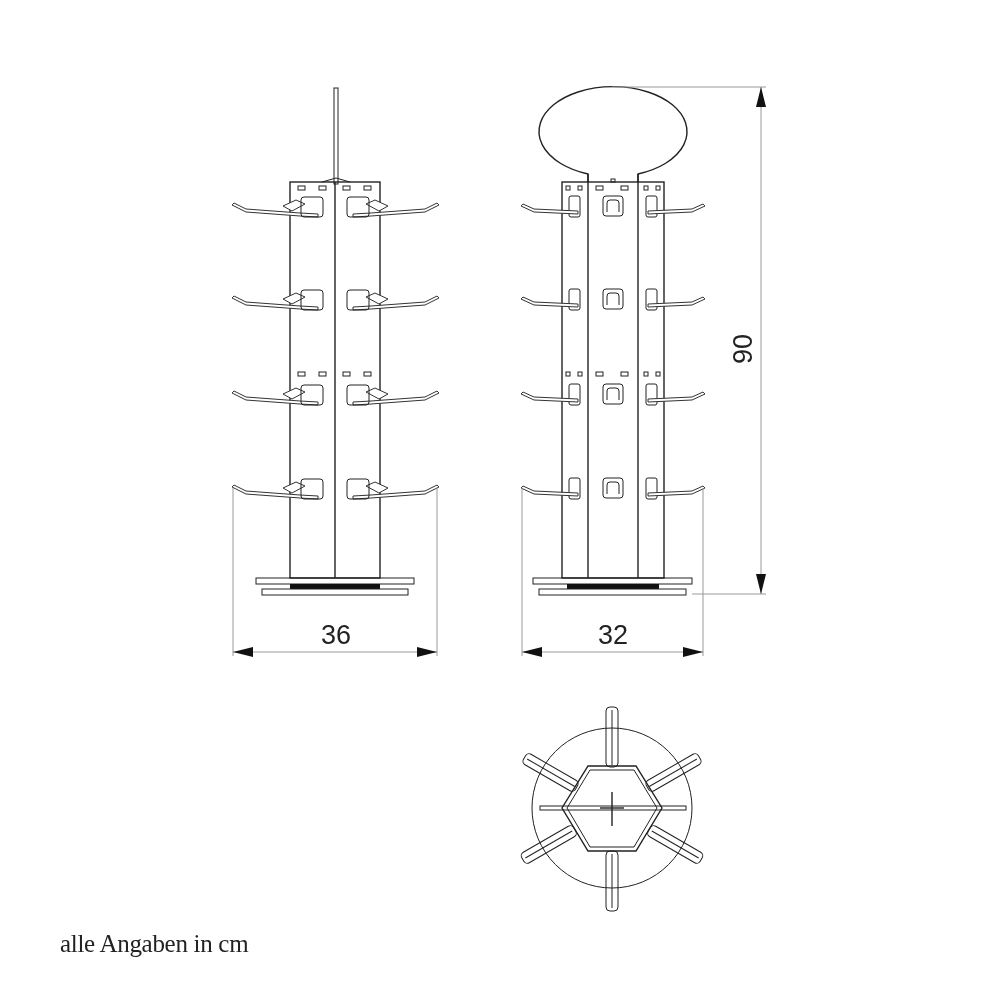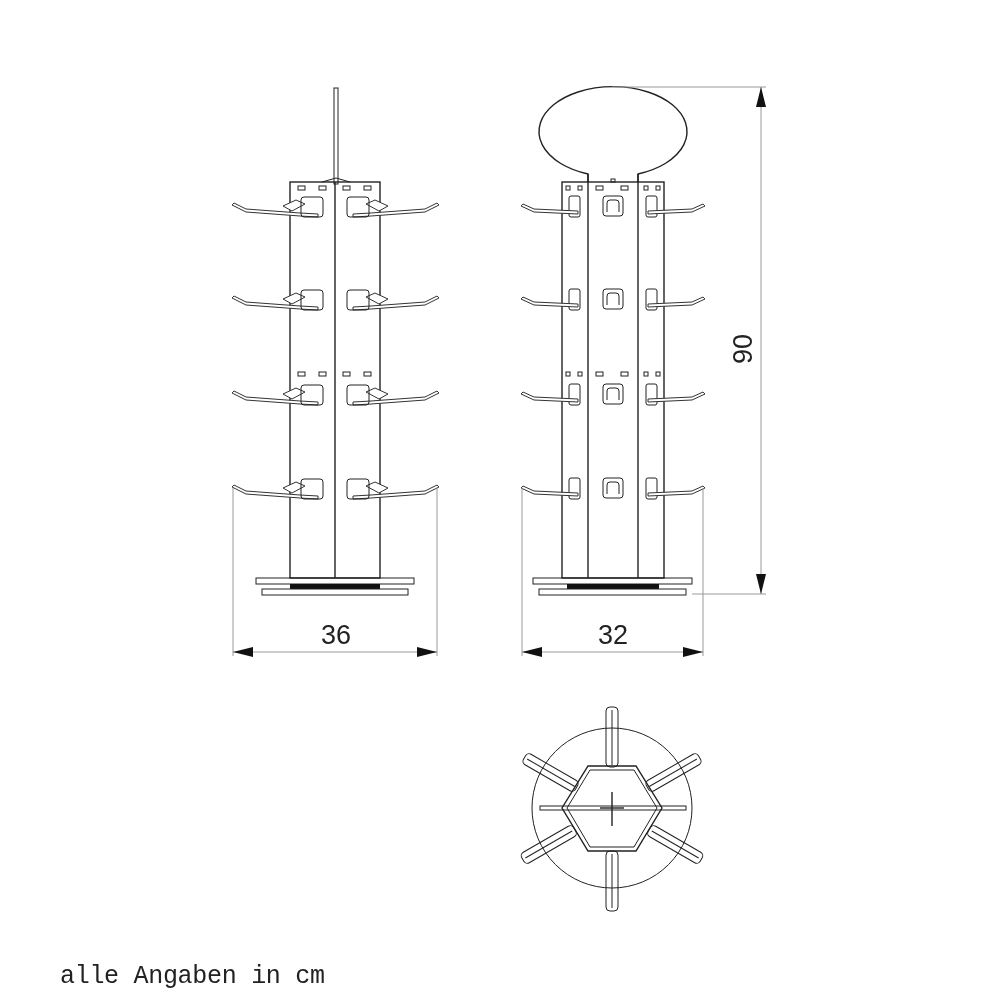--- a/index.html
+++ b/index.html
@@ -1,19 +1,19 @@
 <!DOCTYPE html>
 <html><head>
 <meta charset="utf-8">
 <style>
   html, body { margin: 0; padding: 0; background: #ffffff; }
   body { width: 1001px; height: 1001px; position: relative; overflow: hidden; font-family: "Liberation Sans", "DejaVu Sans", sans-serif; }
   #drawing { position: absolute; left: 0; top: 0; }
   .dim-text { font-family: "Liberation Sans", "DejaVu Sans", sans-serif; font-size: 27px; fill: #222; }
-  .note { position: absolute; left: 60px; top: 930px; font-size: 25px; color: #222; font-family: Liberation Mono, monospace; letter-spacing: -0.3px; margin-top: 32px; }
+  .note { position: absolute; left: 60px; top: 930px; font-size: 25px; color: #222; font-family: Liberation Serif, serif; letter-spacing: -0.3px; }
   .ln { stroke: #222; stroke-width: 1.4; fill: none; }
   .thin { stroke: #222; stroke-width: 1; fill: none; }
   .dim { stroke: #9a9a9a; stroke-width: 1; fill: none; }
   .hook { stroke: #333; stroke-width: 1; fill: #fff; }
 </style>
 </head>
 <body>
 
 <svg id="drawing" width="1001" height="1001" viewBox="0 0 1001 1001" xmlns="http://www.w3.org/2000/svg">
   <defs>

